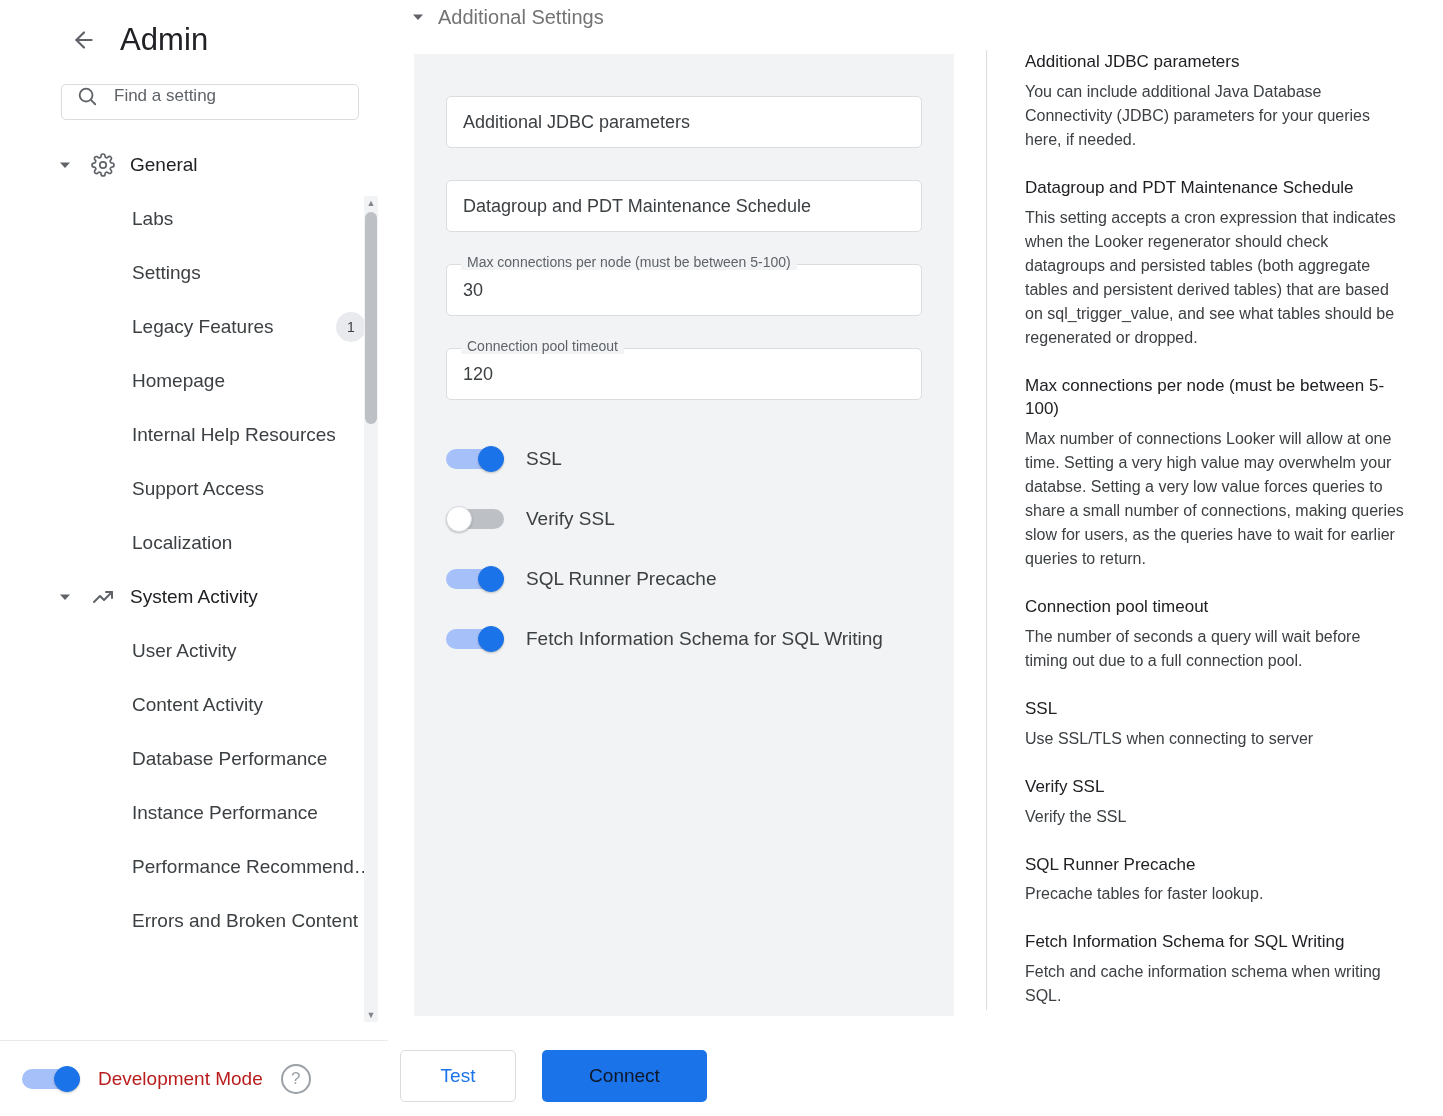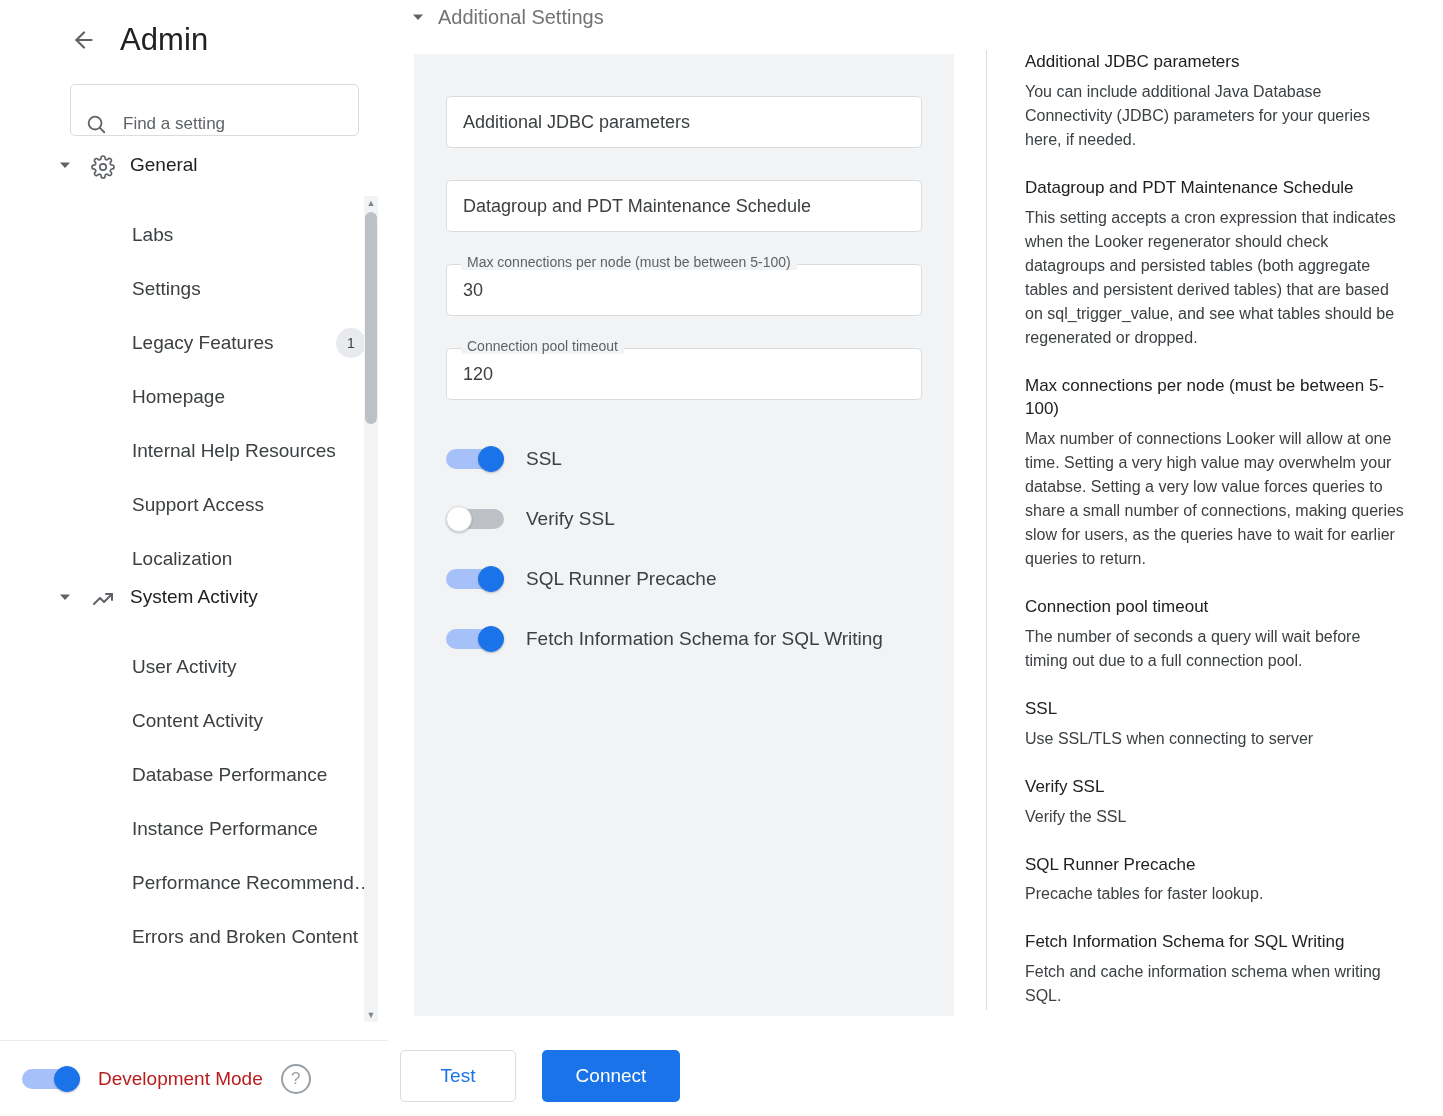--- a/index.html
+++ b/index.html
@@ -39,26 +39,26 @@
     color: #5f6368;
     cursor: pointer;
   }
   .page-title {
     font-size: 31px;
     font-weight: 400;
     color: #202124;
     letter-spacing: .1px;
   }
   .search-box {
-    margin: 26px 28px 0 30px;
-    height: 52px;
+    margin: 26px 28px 0 21px;
+    height: 36px;
     border: 1px solid #dadce0;
     border-radius: 5px;
     display: flex;
-    align-items: flex-end;
+    align-items: flex-start;
     padding: 0 14px;
     gap: 14px;
     background: #fff;
   }
   .search-box .sicon { color: #5f6368; display:flex; align-items:center; }
   .search-input {
     border: none;
     outline: none;
     font-size: 17px;
     color: #3c4043;
@@ -70,21 +70,21 @@
 
   .nav {
     margin-top: 18px;
     height: 790px;
     overflow: hidden;
     position: relative;
     padding-left: 0;
   }
   .nav-group-header {
     display: flex;
-    align-items: flex-start;
+    align-items: center;
     gap: 14px;
     height: 54px;
     padding-left: 14px;
     cursor: pointer;
   }
   .caret {
     width: 22px; height: 22px;
     display: flex; align-items: center; justify-content: center;
     color: #5f6368;
   }
@@ -289,24 +289,24 @@
     cursor: pointer;
     font-family: "Liberation Sans", sans-serif;
   }
   .btn-secondary {
     width: 116px;
     border: 1px solid #dadce0;
     background: #fff;
     color: #1a73e8;
   }
   .btn-primary {
-    width: 138px;
+    width: 165px;
     border: none;
     background: #1a73e8;
-    color: #ffffff;
+    color: #0f172a;
     text-align: center;
   }
 
   
   .help-panel {
     position: absolute;
     left: 598px;
     top: 50px;
     width: 420px;
     padding-left: 38px;

